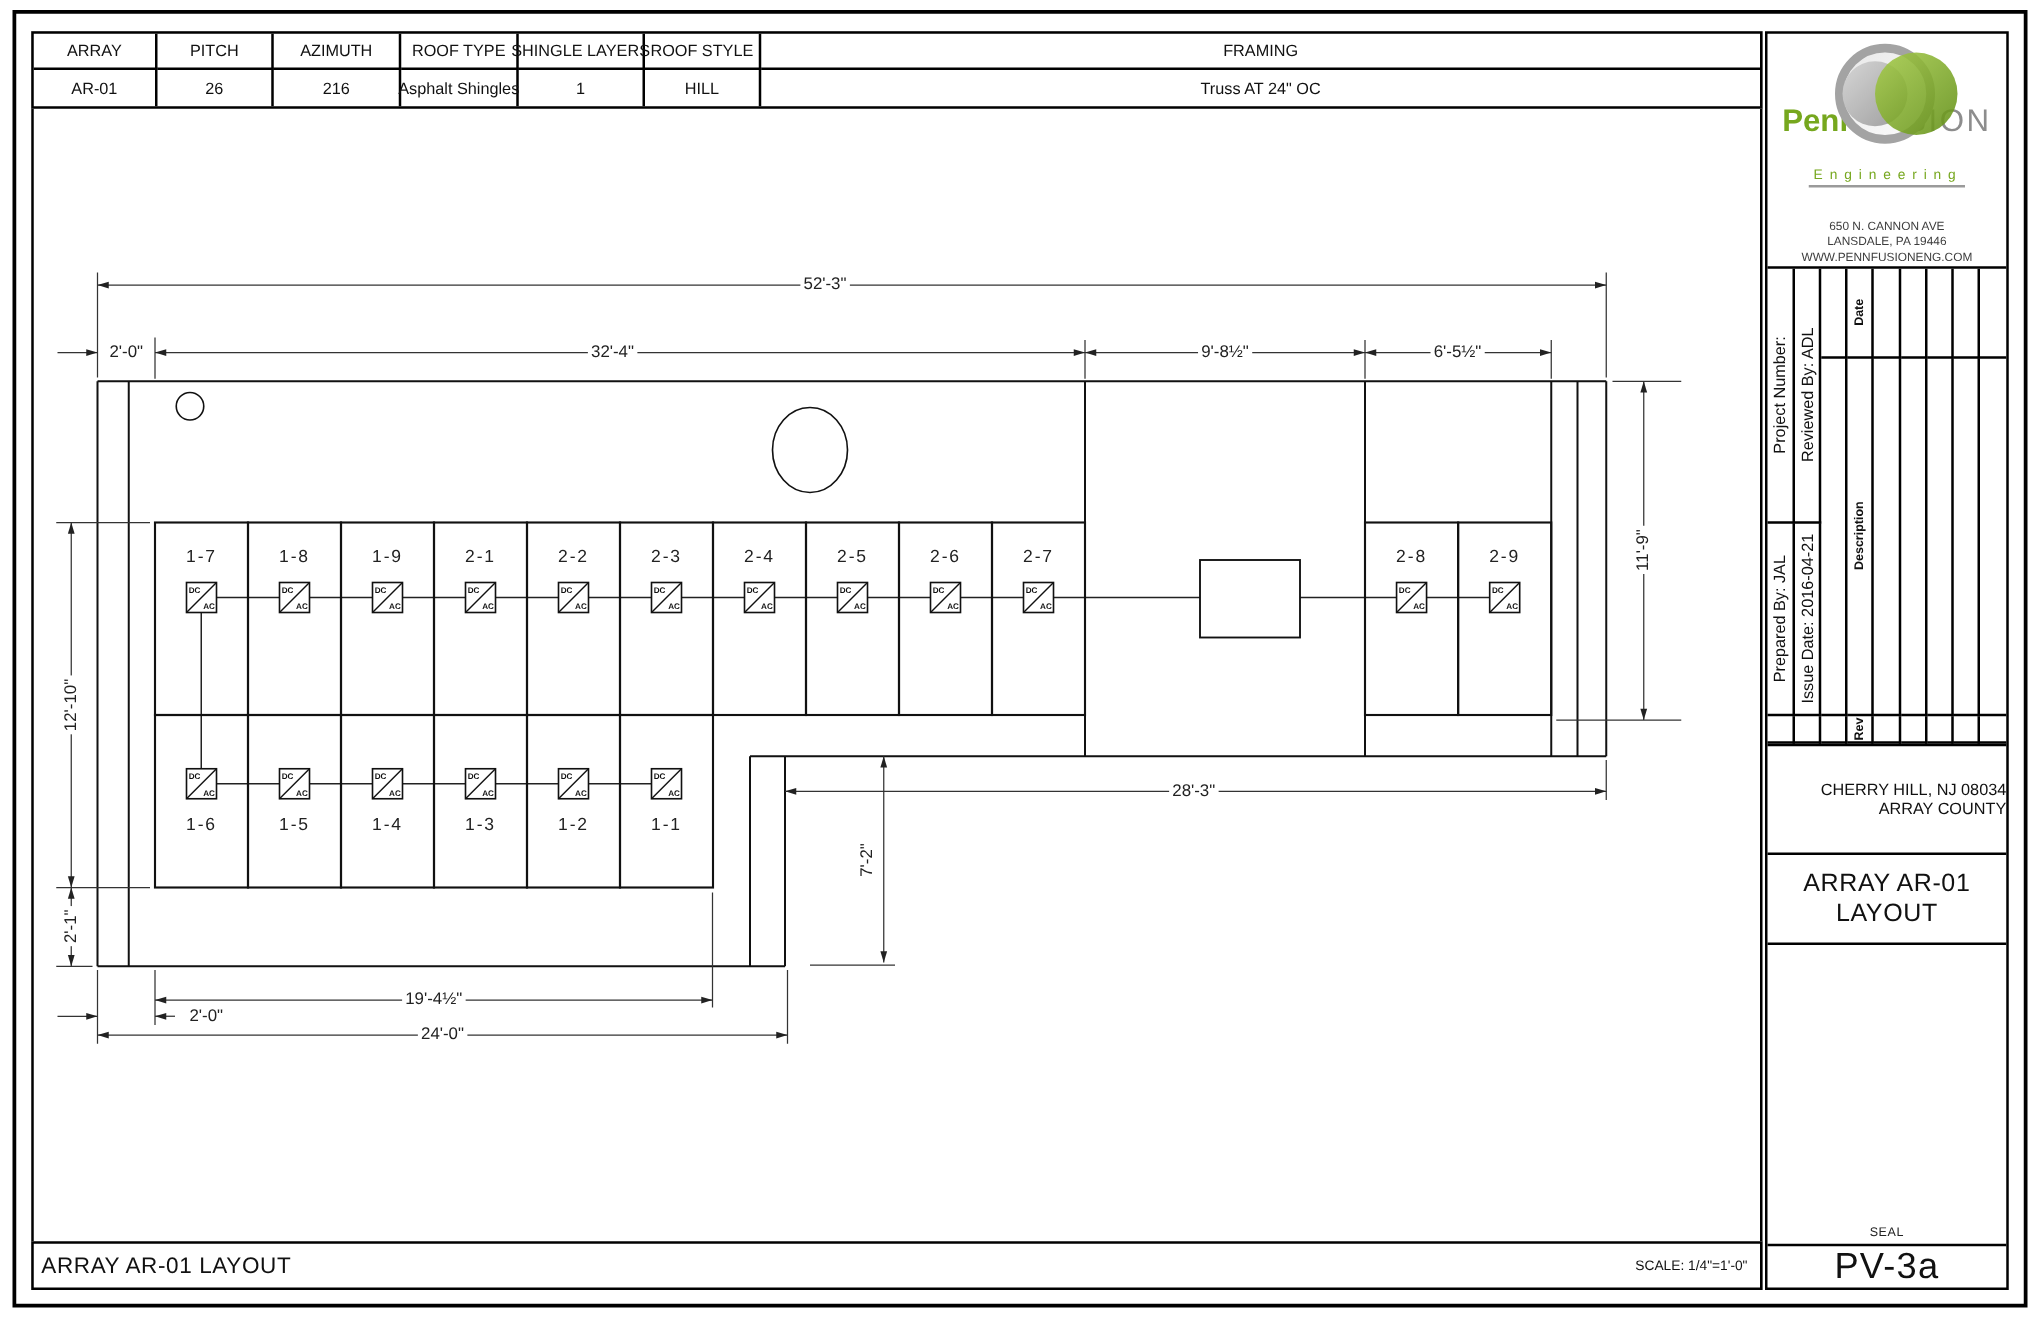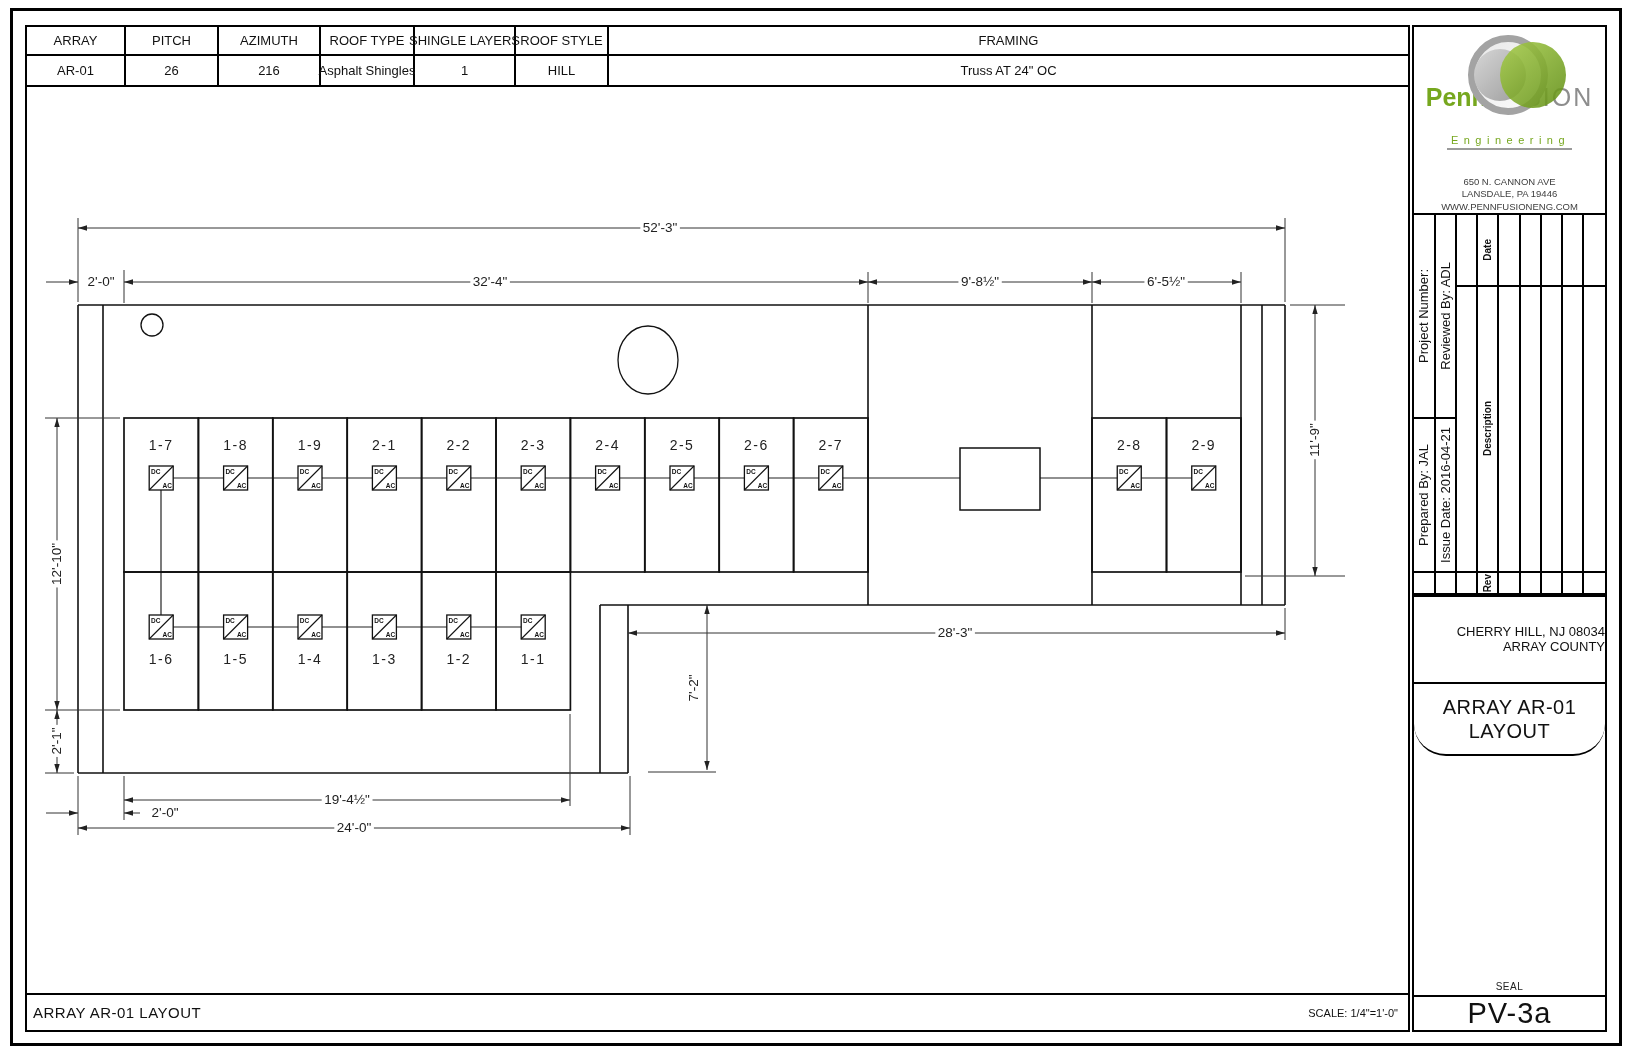--- a/index.html
+++ b/index.html
@@ -27,21 +27,21 @@
   .invline { stroke:#111; stroke-width:1.1; }
   .jbox { fill:#fff; stroke:#111; stroke-width:1.5; }
   .arr  { fill:#222; }
   .circ { fill:none; stroke:#111; stroke-width:1.3; }
   text.plabel  { font-size:14px; font-family:"Liberation Sans",sans-serif; text-anchor:middle; dominant-baseline:middle; letter-spacing:1.5px; fill:#222; }
   text.dlabel  { font-size:13.5px; font-family:"Liberation Sans",sans-serif; text-anchor:middle; dominant-baseline:middle; fill:#222; }
   text.invtext { font-size:6.5px; font-weight:bold; font-family:"Liberation Sans",sans-serif; text-anchor:middle; fill:#111; }
 
   
   #footer { left:25px; top:993px; width:1385px; height:39px; border:2px solid #000; background:#fff; display:flex; align-items:center; justify-content:space-between; }
-  #footer .ftitle { font-size:15px; padding-left:6px; letter-spacing:0.5px; }
+  #footer .ftitle { font-size:18px; padding-left:6px; letter-spacing:0.5px; }
   #footer .fscale { font-size:11px; padding-right:10px; }
 
   
   #title-block { left:1412px; top:25px; width:195px; height:1007px; border:2.5px solid #000; background:#fff; display:flex; flex-direction:column; }
   .tb-box { border-bottom:2.5px solid #000; position:relative; }
 
   
   #logo-box { height:188px; display:flex; flex-direction:column; align-items:center; justify-content:flex-start; padding-top:8px;gap:22px; }
   #logo-circles { position:relative; width:104px; height:92px; }
   #logo-ring  { position:absolute; left:10px; top:0; width:80px; height:80px; border-radius:50%; border:7px solid #a3a3a3; background:linear-gradient(135deg,#e9e9e9,#fbfbfb); }
@@ -56,21 +56,21 @@
   
   #info-grid { height:382px; display:flex; flex-direction:row; }
   .info-col { display:flex; flex-direction:column; }
   .info-cell { border-right:2px solid #000; border-bottom:2px solid #000; display:flex; align-items:center; justify-content:center; overflow:hidden; }
   .info-col:last-child .info-cell { border-right:none; }
   .vtext { writing-mode:vertical-rl; transform:rotate(180deg); white-space:nowrap; font-size:13px; }
   .vtext.small { font-size:10px; font-weight:600; }
 
   
   #location-box { height:96px; display:flex; flex-direction:column; align-items:flex-end; justify-content:center; font-size:13px; line-height:1.2; text-align:center; }
-  #sheet-title-box { height:79px; display:flex; flex-direction:column; align-items:center; justify-content:center; font-size:20px; line-height:1.2; text-align:center; letter-spacing:0.5px;border-radius:32px; }
+  #sheet-title-box { height:79px; display:flex; flex-direction:column; align-items:center; justify-content:center; font-size:20px; line-height:1.2; text-align:center; letter-spacing:0.5px; }
   #seal-box { height:267px; }
   #seal-box .seal-label { position:absolute; bottom:3px; left:0; right:0; text-align:center; font-size:10px; letter-spacing:0.5px; color:#222; }
   #number-box { flex:1; border-bottom:none; display:flex; align-items:center; justify-content:center; font-size:29px; letter-spacing:1px; }
 </style>
 </head>
 <body>
 
 <div class="abs" id="outer-border"></div>
 <div class="abs" id="frame"></div>
 

